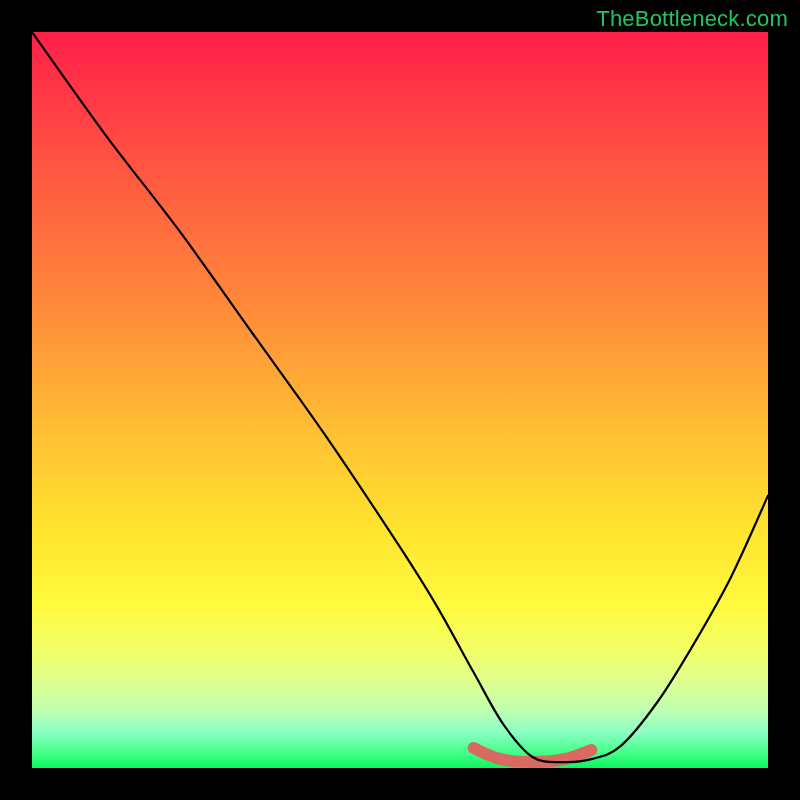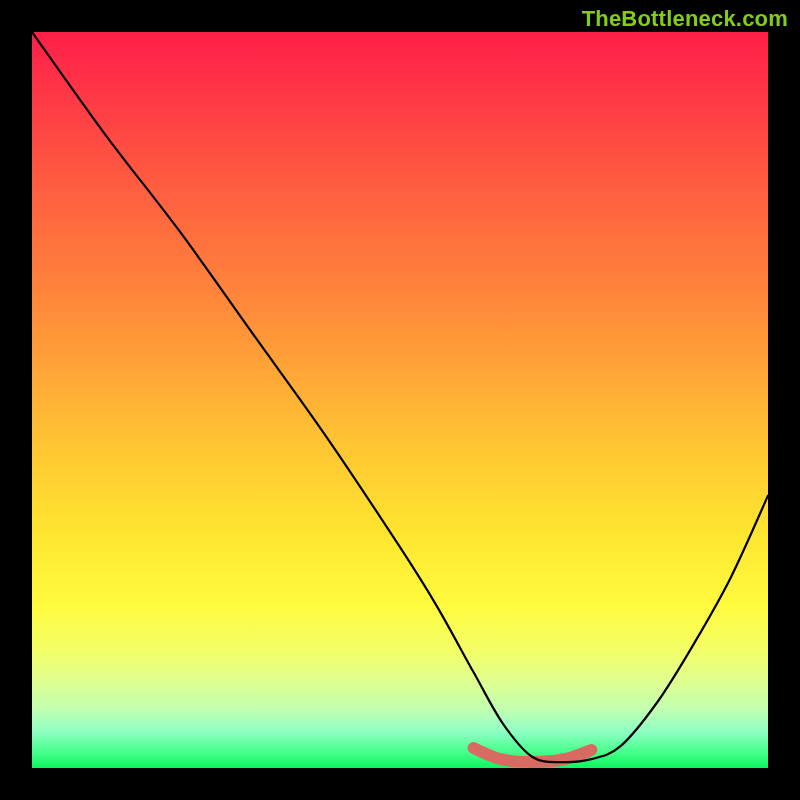--- a/index.html
+++ b/index.html
@@ -15,22 +15,22 @@
     width: 800px;
     height: 800px;
     background: #000;
   }
   .watermark {
     position: absolute;
     top: 6px;
     right: 12px;
     font-family: Arial, Helvetica, sans-serif;
     font-size: 22px;
-    font-weight: 700;
-    color: #84cc16;
+    font-weight: 400;
+    color: #22c55e;
     letter-spacing: 0.2px;
     z-index: 10;
   }
   .plot {
     position: absolute;
     left: 32px;
     top: 32px;
     width: 736px;
     height: 736px;
     overflow: hidden;

